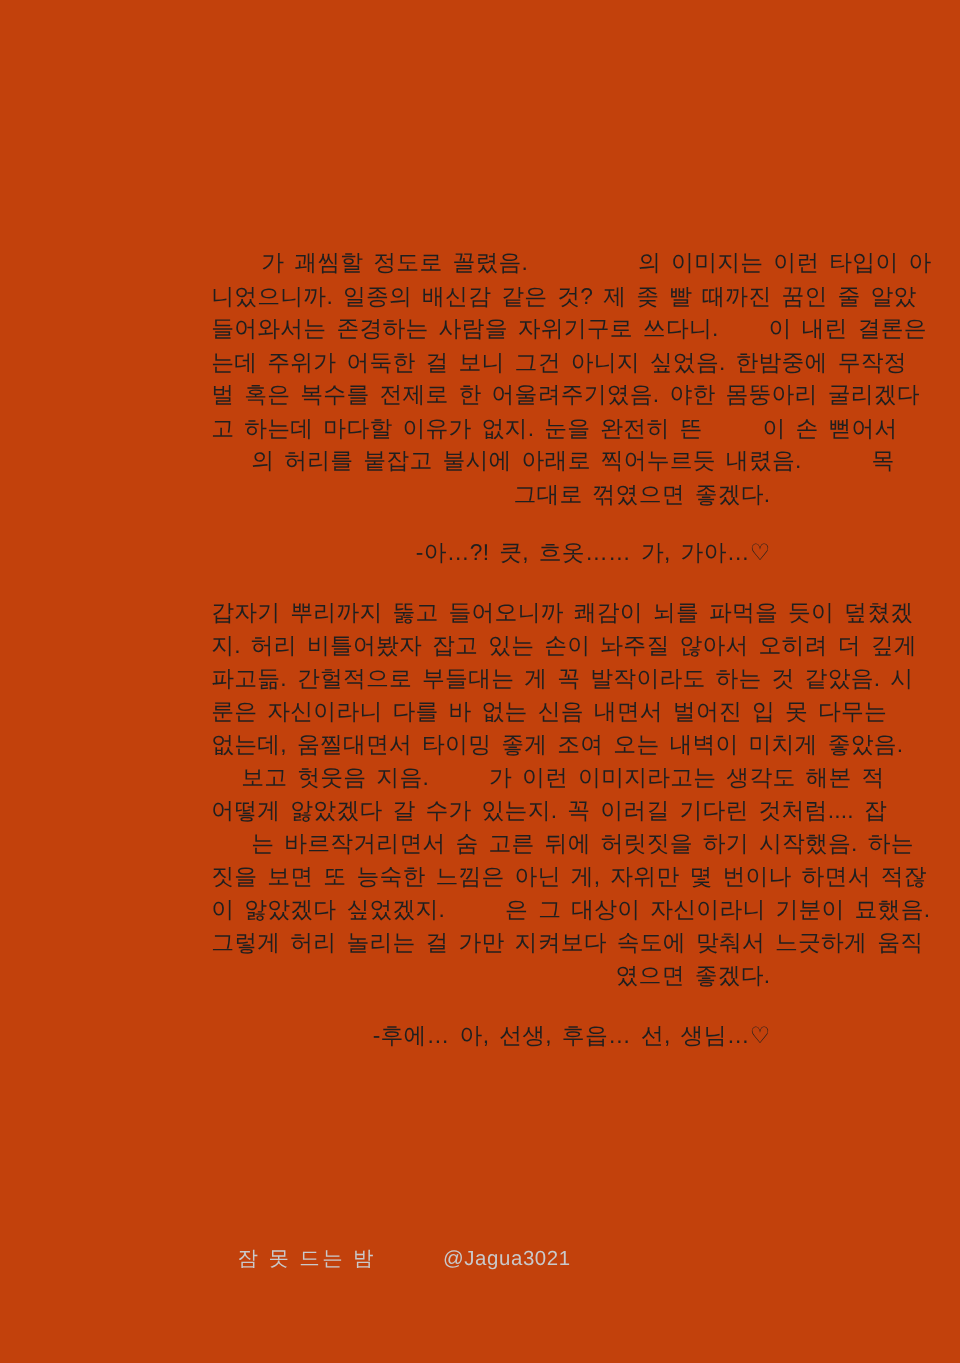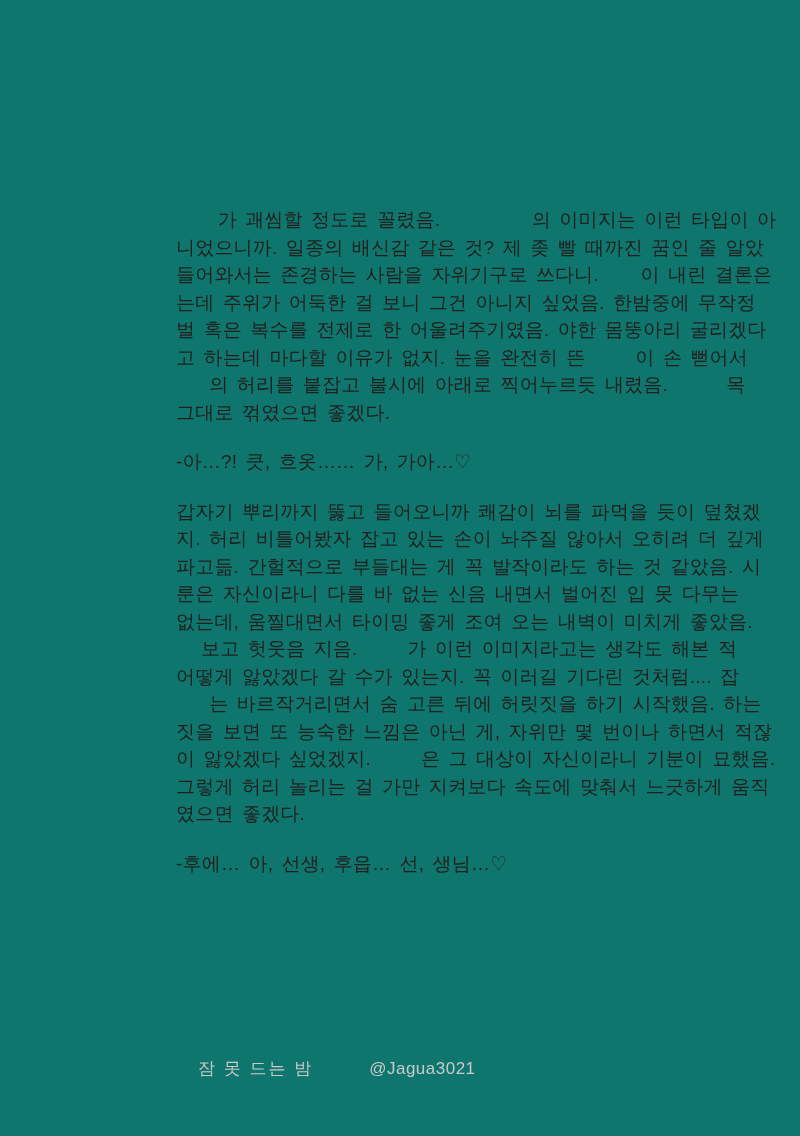--- a/index.html
+++ b/index.html
@@ -2,23 +2,24 @@
 <html><head>
 <meta charset="utf-8">
 <style>
   * { margin: 0; padding: 0; box-sizing: border-box; }
   html, body { background: #ffffff; }
   .page {
     position: relative;
     width: 800px;
     height: 1136px;
     margin: 0 auto;
-    background: #0f766e;
+    background: #c2410c;
     overflow: hidden;
     font-family: "Liberation Sans", "DejaVu Sans", sans-serif;
+    text-align: right;
   }
   .story {
     position: absolute;
     left: 176px;
     top: 206px;
     width: 466px;
     color: #1f1f1f;
     font-size: 19px;
     word-spacing: 0.15em;
     letter-spacing: 0.2px;
@@ -40,21 +41,20 @@
     gap: 56px;
     color: #c9c9cb;
     font-size: 17px;
     line-height: 22px;
   }
   .footer .title {
     letter-spacing: 2px;
   }
   .footer .handle {
     letter-spacing: 0.5px;
-    margin-top: 20px;
   }
 </style>
 </head>
 <body>
 
 <div class="page">
 
   <div class="story">
       <div class="line">&nbsp;&nbsp;&nbsp;&nbsp;&nbsp;가 괘씸할 정도로 꼴렸음.&nbsp;&nbsp;&nbsp;&nbsp;&nbsp;&nbsp;&nbsp;&nbsp;&nbsp;&nbsp;&nbsp;의 이미지는 이런 타입이 아</div>
       <div class="line">니었으니까. 일종의 배신감 같은 것? 제 좆 빨 때까진 꿈인 줄 알았</div>

